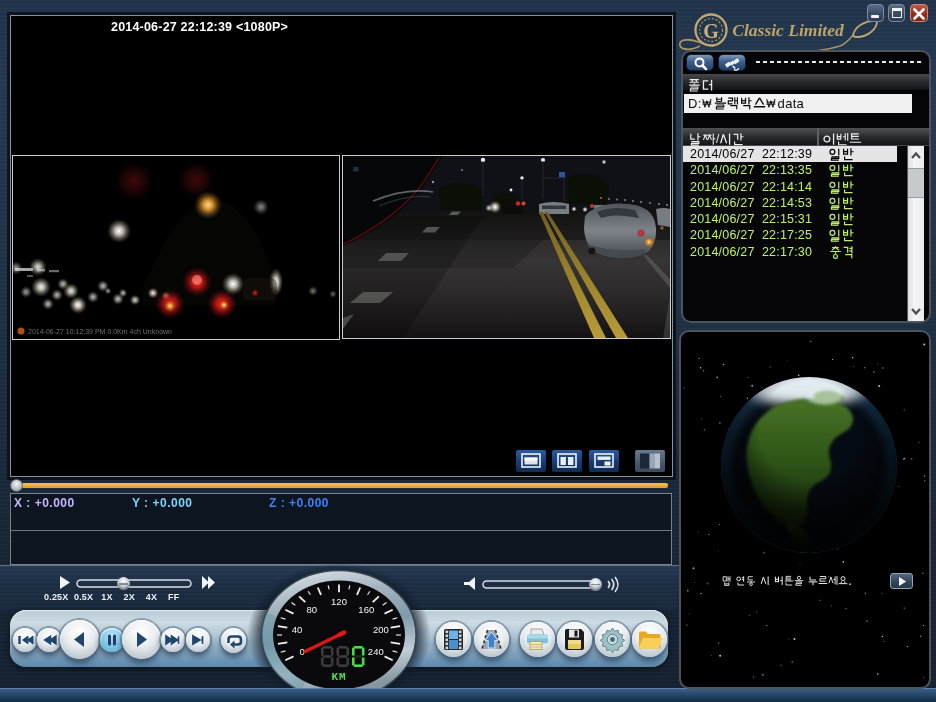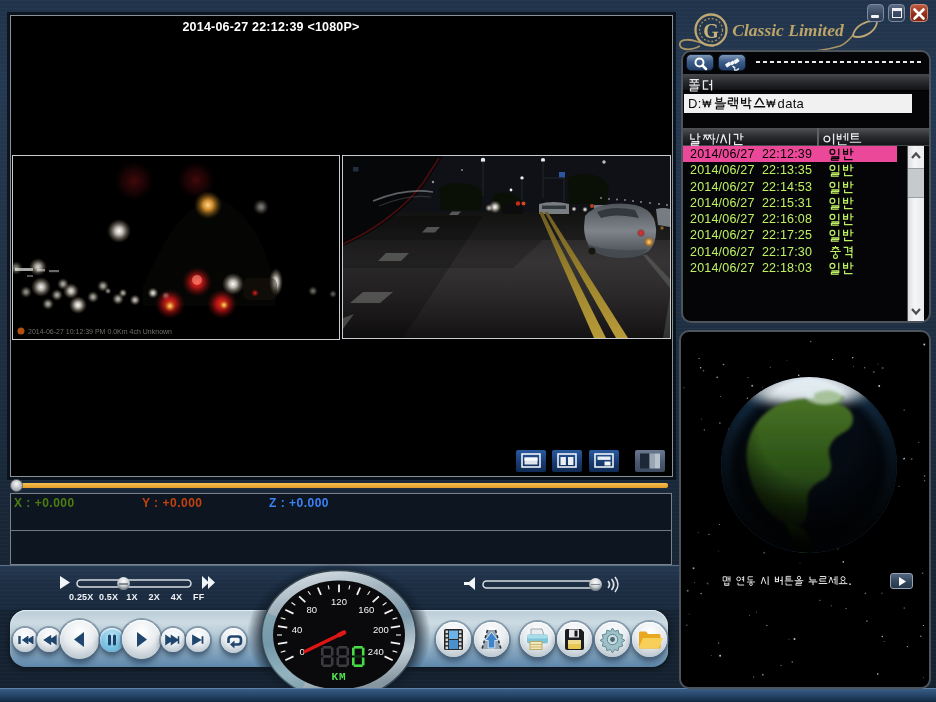--- a/index.html
+++ b/index.html
@@ -2,21 +2,21 @@
 <html><head><meta charset="utf-8">
 <style>
 *{margin:0;padding:0;box-sizing:border-box}
 html,body{width:936px;height:702px;overflow:hidden;background:#1c2b3c;font-family:"Liberation Sans",sans-serif}
 #stage{position:absolute;left:0;top:0;width:936px;height:702px;
  background:repeating-linear-gradient(180deg,rgba(255,255,255,.022) 0 1px,rgba(0,0,0,0) 1px 4px),
  linear-gradient(180deg,#20334a 0%,#243952 12%,#223449 30%,#1d2d40 55%,#182636 75%,#15212f 100%)}
 .abs{position:absolute}
 
 #video{left:10px;top:15px;width:663px;height:462px;background:#000;border:1px solid #8b9199;box-shadow:0 0 0 3px rgba(8,14,22,.85)}
-#ts{left:88px;top:4px;width:344px;text-align:center;color:#fff;font-size:12.5px;font-weight:bold;letter-spacing:.2px}
+#ts{left:100px;top:4px;width:344px;text-align:left;color:#fff;font-size:12.5px;font-weight:bold;letter-spacing:.2px}
 #frL{left:1px;top:139px;width:328px;height:185px;border:1px solid #c9cdd2;background:#000}
 #frR{left:331px;top:139px;width:329px;height:184px;border:1px solid #c9cdd2;background:#101317}
 
 .lbtn{top:434px;width:30px;height:22px;border-radius:2px;background:linear-gradient(180deg,#2a5aa0,#17396e 60%,#102b55)}
 .lbtn.gray{background:linear-gradient(180deg,#6a7890,#49576e 60%,#3d4a60)}
 
 #prog{left:21px;top:483px;width:647px;height:5px;background:linear-gradient(180deg,#f5c050,#e29b28);border-radius:2px}
 #knob{left:10px;top:479px;width:13px;height:13px;border-radius:50%;background:radial-gradient(circle at 50% 35%,#f8f8f8,#b9bec4 55%,#888f96);border:1px solid #666}
 
 #gs{left:10px;top:493px;width:662px;height:72px;background:#0d1520;border:1px solid #79818b}
@@ -39,21 +39,21 @@
 .sbtn{width:28px;height:17px;border-radius:5px;background:linear-gradient(180deg,#7e97b5,#3c5d8a 45%,#24406b);border:1px solid #101f33}
 #logo{left:676px;top:2px;width:210px;height:56px}
 .k{display:inline-block;vertical-align:-2px}
 .kt{color:#ececee}
 .kb{color:#0a0a0a}
 #foldbar{left:0;top:22px;width:246px;height:17px;background:linear-gradient(180deg,#46484c,#28292d 50%,#121315);border-bottom:1px solid #000;padding-top:2px}
 #pathbox{left:1px;top:42px;width:228px;height:19px;background:#f1f1f1;color:#0a0a0a;font-size:13px;padding:2px 0 0 4px;letter-spacing:.3px}
 #lhead{left:0;top:76px;width:246px;height:18px;background:linear-gradient(180deg,#505256,#2b2c30 50%,#141518);border-bottom:1px solid #45474b}
 #rows{left:0;top:94px;width:214px;height:175px;overflow:hidden}
 .row{position:relative;height:16.3px;line-height:16.5px;color:#bef264;font-size:12.5px;letter-spacing:.2px}
-.row.sel{background:#ec4899;color:#000}
+.row.sel{background:#e5e5e5;color:#000}
 .row .d{margin-left:7px}
 .row .e{position:absolute;left:146px;top:1px}
 #sbar{left:224px;top:94px;width:17px;height:175px;background:linear-gradient(90deg,#dcdee0,#f4f5f6 40%,#e8eaec);border-left:1px solid #55585c}
 #maptext{left:0;top:241px;width:212px;text-align:center;color:#f0f0f0;font-size:0}
 .sp{display:inline-block;width:4px}
 #mapbtn{left:209px;top:241px;width:23px;height:16px;border-radius:3px;background:linear-gradient(180deg,#55677e,#34465c 55%,#27374b);border:1px solid #93a2b4}
 .sknob{width:13px;height:13px;border-radius:50%;background:radial-gradient(circle at 50% 32%,#fbfbfb,#c9ced3 50%,#8f979e);box-shadow:inset 0 -2px 2px rgba(70,80,90,.5)}
 .sknob::after{content:"";position:absolute;left:2px;top:6px;width:9px;height:1.6px;background:rgba(60,70,80,.55)}
 .spdlbl{width:150px;color:#eef2f6;font-size:9px;font-weight:bold;letter-spacing:.2px}
 .pause{background:radial-gradient(circle at 50% 32%,#b9e4f5,#7cc4e4 55%,#57a8d0)!important}
@@ -354,33 +354,33 @@
           <rect x="5" y="3.5" width="9.5" height="15" fill="#1c2838"></rect>
           <rect x="14.5" y="3.5" width="5.5" height="15" fill="#9aa6b2"></rect>
           <rect x="20" y="3.5" width="5" height="15" fill="#b8c2cc"></rect>
         </svg>
       </div>
   </div>
   <div class="abs" id="prog"></div>
   <div class="abs" id="knob"></div>
   <div class="abs" id="gs">
     <div class="mid"></div>
-    <div class="abs gl" style="left:3px;color:#4d7c0f">X : +0.000</div>
-    <div class="abs gl" style="left:131px;color:#c2410c">Y : +0.000</div>
+    <div class="abs gl" style="left:3px;color:#c4b5fd">X : +0.000</div>
+    <div class="abs gl" style="left:121px;color:#7dd3fc">Y : +0.000</div>
     <div class="abs gl" style="left:258px;color:#3b82f6">Z : +0.000</div>
   </div>
   <div class="abs" id="strip"></div>
 
   <svg class="abs" style="left:55px;top:574px" width="165" height="20">
     <path d="M5 2L15 8.5L5 15Z" fill="#f2f5f8"></path>
     <rect x="22" y="6" width="114" height="7" rx="3.5" fill="none" stroke="#d8dde2" stroke-width="1.5"></rect>
     <path d="M147 2L154 8.5L147 15ZM153 2L160 8.5L153 15Z" fill="#f2f5f8"></path>
   </svg>
   <div class="abs sknob" style="left:117px;top:577px"></div>
-  <div class="abs spdlbl" style="left:69px;top:592px">0.25X&nbsp;&nbsp;0.5X&nbsp;&nbsp;&nbsp;1X&nbsp;&nbsp;&nbsp;&nbsp;2X&nbsp;&nbsp;&nbsp;&nbsp;4X&nbsp;&nbsp;&nbsp;&nbsp;FF</div>
+  <div class="abs spdlbl" style="left:44px;top:592px">0.25X&nbsp;&nbsp;0.5X&nbsp;&nbsp;&nbsp;1X&nbsp;&nbsp;&nbsp;&nbsp;2X&nbsp;&nbsp;&nbsp;&nbsp;4X&nbsp;&nbsp;&nbsp;&nbsp;FF</div>
 
   <svg class="abs" style="left:460px;top:574px" width="165" height="22">
     <path d="M4 8H9L15 3V16L9 11H4Z" fill="#f2f5f8"></path>
     <rect x="23" y="7" width="114" height="7" rx="3.5" fill="none" stroke="#d8dde2" stroke-width="1.5"></rect>
     <g fill="none" stroke="#dde2e8" stroke-width="1.6">
       <path d="M148 7 Q151 10.5 148 14"></path>
         <path d="M151.5 5 Q156 10.5 151.5 16"></path>
         <path d="M155 3 Q161 10.5 155 18"></path>
     </g>
   </svg>
@@ -657,49 +657,44 @@
         <div class="row sel"><span class="d">2014/06/27&nbsp;&nbsp;22:12:39</span><span class="e"><svg class="k" width="13" height="13" viewBox="0 0 16 16">
               <use href="#k_il"></use>
             </svg><svg class="k" width="13" height="13" viewBox="0 0 16 16">
               <use href="#k_ban"></use>
             </svg></span></div>
         <div class="row"><span class="d">2014/06/27&nbsp;&nbsp;22:13:35</span><span class="e"><svg class="k" width="13" height="13" viewBox="0 0 16 16">
               <use href="#k_il"></use>
             </svg><svg class="k" width="13" height="13" viewBox="0 0 16 16">
               <use href="#k_ban"></use>
             </svg></span></div>
+        <div class="row"><span class="d">2014/06/27&nbsp;&nbsp;22:14:14</span><span class="e"><svg class="k" width="13" height="13" viewBox="0 0 16 16">
+              <use href="#k_il"></use>
+            </svg><svg class="k" width="13" height="13" viewBox="0 0 16 16">
+              <use href="#k_ban"></use>
+            </svg></span></div>
         <div class="row"><span class="d">2014/06/27&nbsp;&nbsp;22:14:53</span><span class="e"><svg class="k" width="13" height="13" viewBox="0 0 16 16">
               <use href="#k_il"></use>
             </svg><svg class="k" width="13" height="13" viewBox="0 0 16 16">
               <use href="#k_ban"></use>
             </svg></span></div>
         <div class="row"><span class="d">2014/06/27&nbsp;&nbsp;22:15:31</span><span class="e"><svg class="k" width="13" height="13" viewBox="0 0 16 16">
-              <use href="#k_il"></use>
-            </svg><svg class="k" width="13" height="13" viewBox="0 0 16 16">
-              <use href="#k_ban"></use>
-            </svg></span></div>
-        <div class="row"><span class="d">2014/06/27&nbsp;&nbsp;22:16:08</span><span class="e"><svg class="k" width="13" height="13" viewBox="0 0 16 16">
               <use href="#k_il"></use>
             </svg><svg class="k" width="13" height="13" viewBox="0 0 16 16">
               <use href="#k_ban"></use>
             </svg></span></div>
         <div class="row"><span class="d">2014/06/27&nbsp;&nbsp;22:17:25</span><span class="e"><svg class="k" width="13" height="13" viewBox="0 0 16 16">
               <use href="#k_il"></use>
             </svg><svg class="k" width="13" height="13" viewBox="0 0 16 16">
               <use href="#k_ban"></use>
             </svg></span></div>
         <div class="row"><span class="d">2014/06/27&nbsp;&nbsp;22:17:30</span><span class="e"><svg class="k" width="13" height="13" viewBox="0 0 16 16">
               <use href="#k_chung"></use>
             </svg><svg class="k" width="13" height="13" viewBox="0 0 16 16">
               <use href="#k_gyeok"></use>
-            </svg></span></div>
-        <div class="row"><span class="d">2014/06/27&nbsp;&nbsp;22:18:03</span><span class="e"><svg class="k" width="13" height="13" viewBox="0 0 16 16">
-              <use href="#k_il"></use>
-            </svg><svg class="k" width="13" height="13" viewBox="0 0 16 16">
-              <use href="#k_ban"></use>
             </svg></span></div>
       </div>
     <div class="abs" id="sbar">
       <svg class="abs" style="left:2px;top:5px" width="12" height="10">
           <path d="M2 7L6 2.5L10 7" stroke="#4a4d50" stroke-width="2.2" fill="none"></path>
         </svg>
       <div class="abs" style="left:0;top:22px;width:16px;height:30px;background:#c6cacd;border-top:1px solid #9a9ea2;border-bottom:1px solid #9a9ea2"></div>
       <svg class="abs" style="left:2px;top:160px" width="12" height="10">
           <path d="M2 3L6 7.5L10 3" stroke="#4a4d50" stroke-width="2.2" fill="none"></path>
         </svg>

